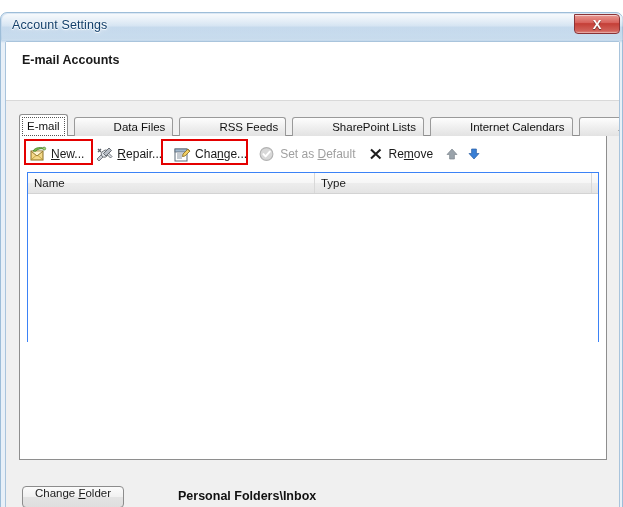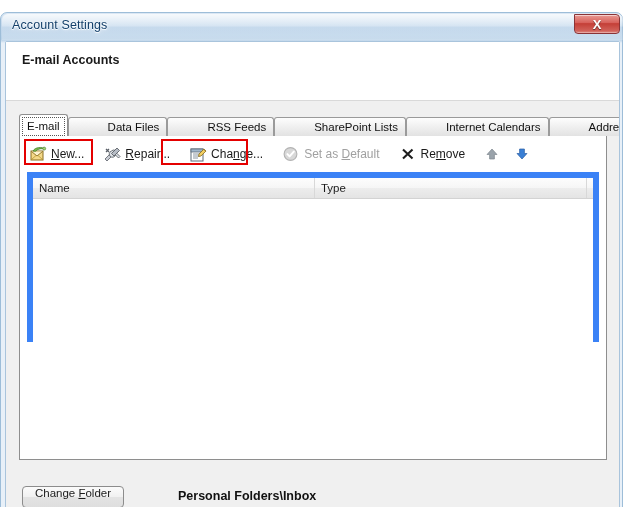--- a/index.html
+++ b/index.html
@@ -145,21 +145,21 @@
     box-sizing: border-box;
     padding: 0 7px;
     display: flex;
     align-items: center;
     font-size: 11.5px;
     color: #111111;
     border: 1px solid #9a9a9a;
     border-bottom: none;
     border-radius: 3px 3px 0 0;
     background: linear-gradient(to bottom, #fdfdfd 0%, #eeeeee 55%, #e2e2e2 100%);
-    margin-right: 0;
+    margin-right: 6px;
     white-space: nowrap;
     cursor: pointer;
   }
   .tab.selected {
     height: 22px;
     background: #ffffff;
     border-color: #8e8e8e;
     z-index: 3;
     padding: 0 6px;
   }
@@ -183,21 +183,20 @@
     z-index: 2;
   }
 
   
   .toolbar {
     position: absolute;
     left: 6px; top: 5px;
     height: 26px;
     display: flex;
     align-items: center;
-    gap: 8px;
   }
   .tbtn {
     position: relative;
     height: 22px;
     display: flex;
     align-items: center;
     padding: 0 6px 0 3px;
     font-size: 12px;
     color: #1a1a1a;
     white-space: nowrap;
@@ -227,21 +226,21 @@
     display: flex; align-items: center; justify-content: center;
     cursor: pointer;
   }
 
   
   .listview {
     position: absolute;
     left: 7px; top: 36px;
     width: 572px; height: 170px;
     box-sizing: border-box;
-    border: 6px solid #3b82f6;
+    border: 1px solid #3b82f6;
     background: #4d7c0f;
   }
   .lv-header {
     display: flex;
     height: 20px;
     background: linear-gradient(to bottom, #fdfdfd 0%, #f6f6f6 48%, #ededed 50%, #e4e4e4 100%);
     border-bottom: 1px solid #d3d3d3;
   }
   .lv-col {
     box-sizing: border-box;

